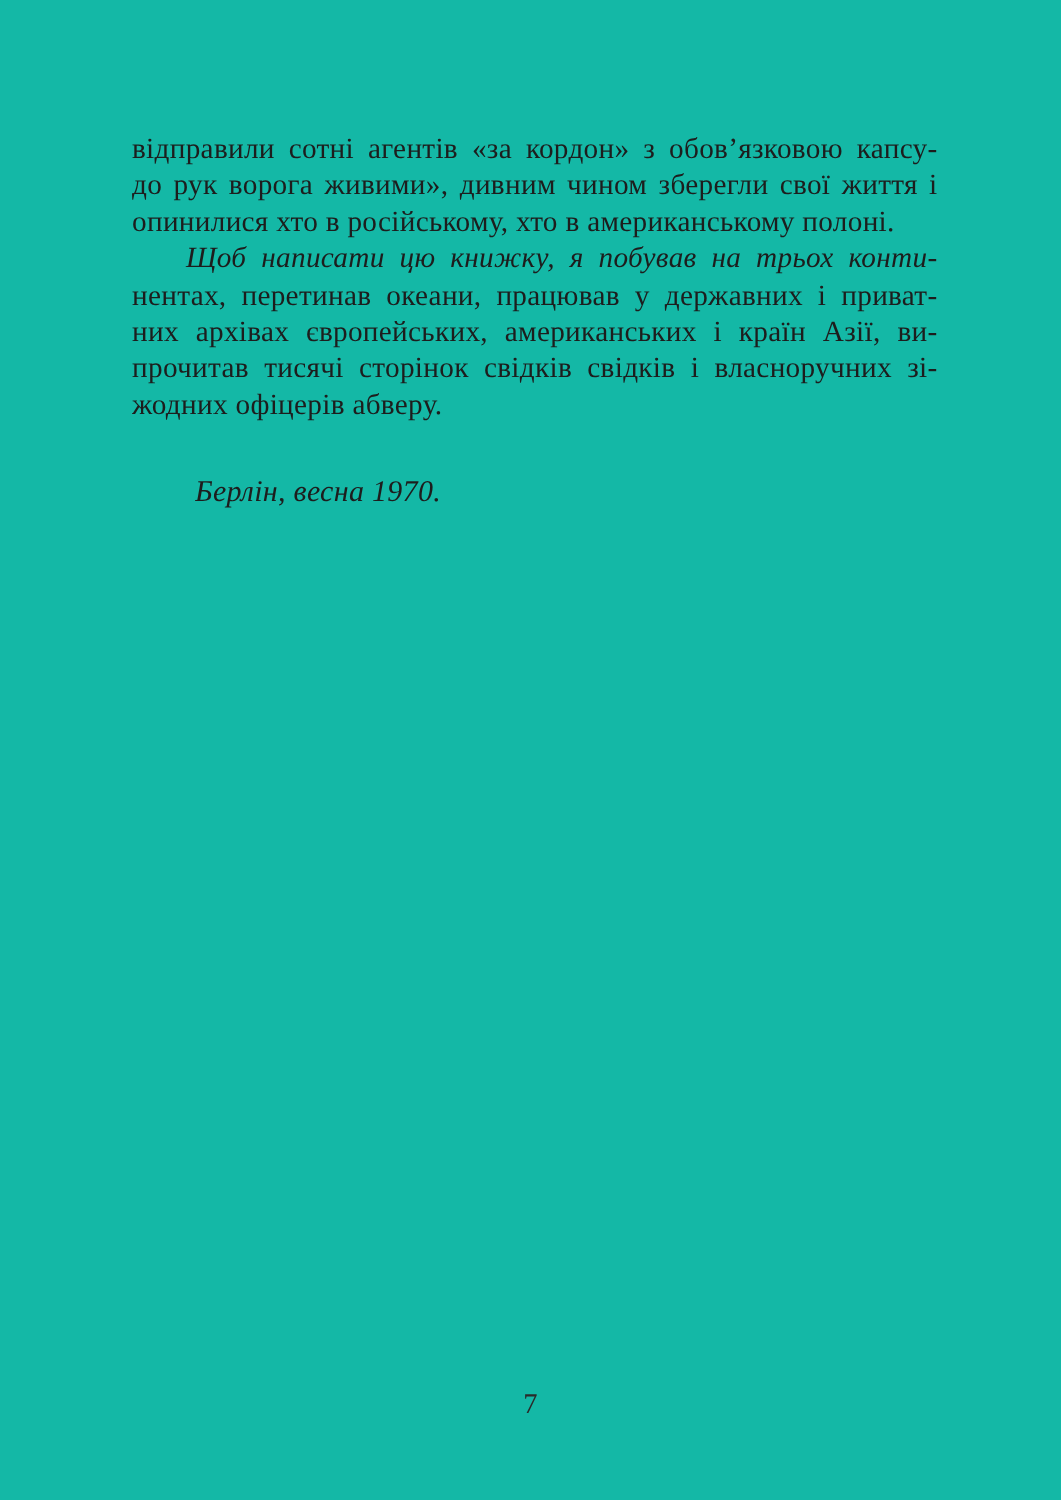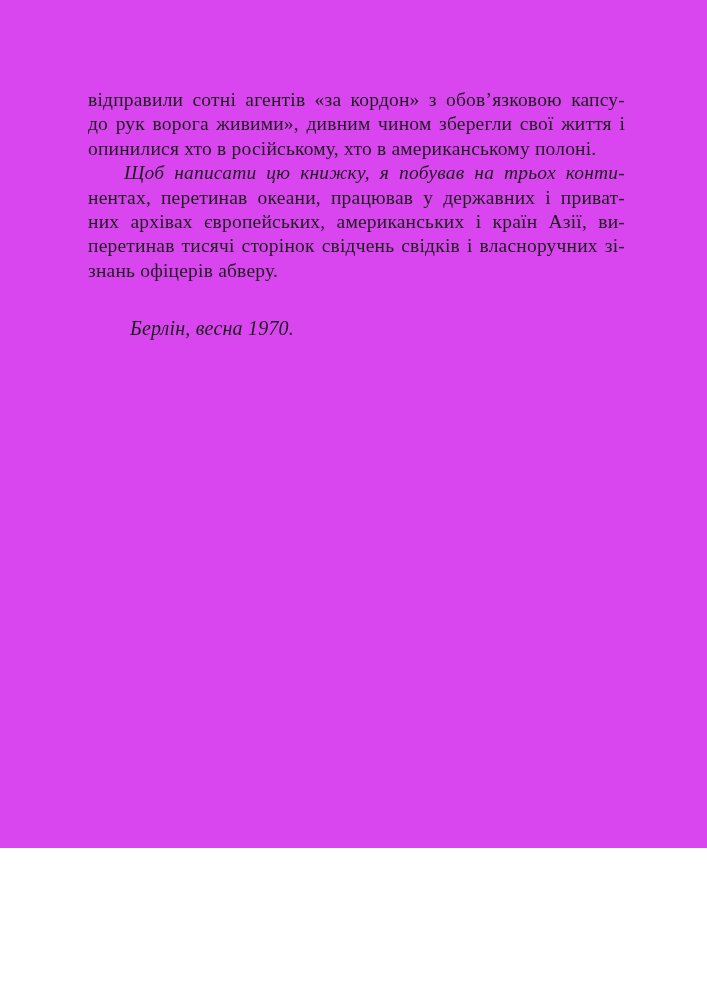--- a/index.html
+++ b/index.html
@@ -3,22 +3,22 @@
 <meta charset="utf-8">
 <style>
   html, body {
     margin: 0;
     padding: 0;
     background: #ffffff;
   }
   .page {
     position: relative;
     width: 707px;
-    height: 848px;
-    background: #d946ef;
+    height: 1000px;
+    background: #14b8a6;
     overflow: hidden;
     font-family: "Liberation Serif", "DejaVu Serif", serif;
     color: #1d1d1d;
   }
   .text-block {
     position: absolute;
     left: 88px;
     top: 88px;
     width: 537px;
     font-size: 19.5px;
@@ -74,22 +74,22 @@
     <div class="para">
       <div class="line jl">відправили сотні агентів «за кордон» з обов’язковою капсу-</div>
       <div class="line jl">до рук ворога живими», дивним чином зберегли свої життя і</div>
       <div class="line ll">опинилися хто в російському, хто в американському полоні.</div>
     </div>
 
     <div class="para">
       <div class="line jl indent">Щоб написати цю книжку, я побував на трьох конти-</div>
       <div class="line jl">нентах, перетинав океани, працював у державних і приват-</div>
       <div class="line jl">них архівах європейських, американських і країн Азії, ви-</div>
-      <div class="line jl">перетинав тисячі сторінок свідчень свідків і власноручних зі-</div>
-      <div class="line ll">знань офіцерів абверу.</div>
+      <div class="line jl">прочитав тисячі сторінок свідків свідків і власноручних зі-</div>
+      <div class="line ll">жодних офіцерів абверу.</div>
     </div>
 
     <div class="signature">
       <div class="line ll">Берлін, весна 1970.</div>
     </div>
 
   </div>
 
   <div class="page-number">7</div>
 

